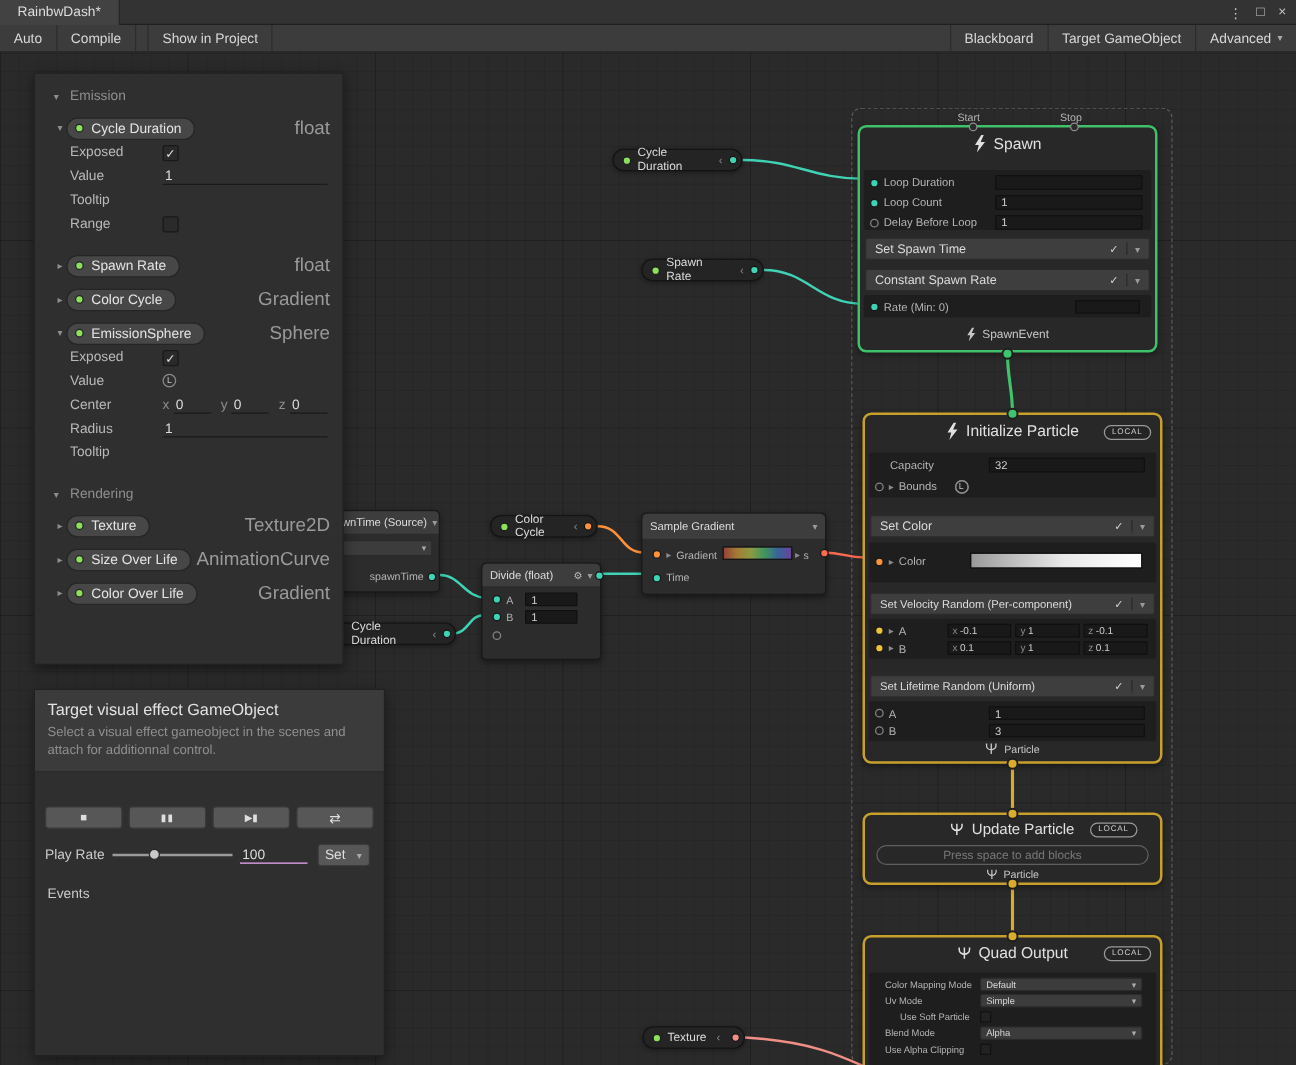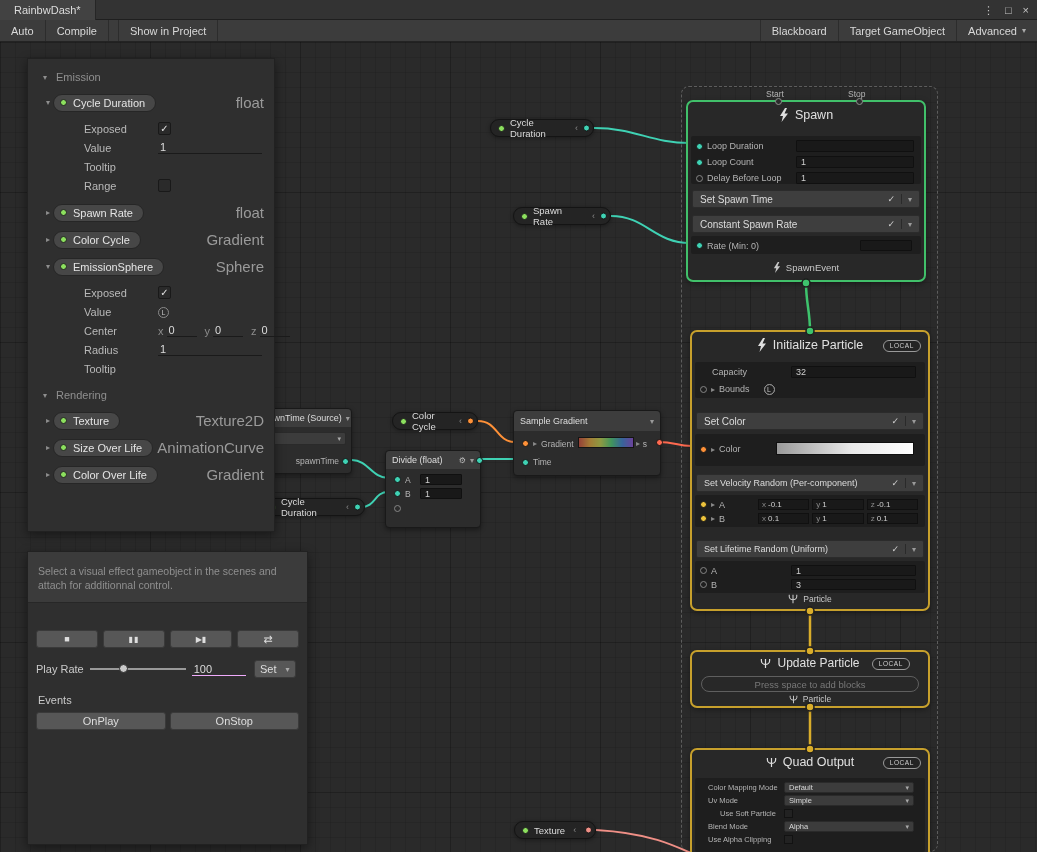--- a/index.html
+++ b/index.html
@@ -73,21 +73,21 @@
 .panel{position:absolute;background:#2f2f2f;border:1px solid #212121;z-index:30;box-shadow:0 3px 10px rgba(0,0,0,.45)}
 .bb-header{height:40px;background:#3b3b3b;border-bottom:1px solid #272727;display:flex;align-items:center;padding:0 13px}
 .bb-title{font-size:14px;color:#dadada}
 .bb-add{margin-left:auto;font-size:15px;color:#c8c8c8;cursor:default}
 .bb-section{display:flex;align-items:center;gap:6px;height:24px;padding:0 12px;font-size:11px;color:#8f8f8f}
 .fold{font-size:8px;color:#8e8e8e;width:10px;text-align:center;flex:none}
 .bb-row{display:flex;align-items:center;height:27px;padding:0 10px 0 15px}
 .pill{display:inline-flex;align-items:center;gap:6px;background:#474747;border:1px solid #262626;border-radius:9px;height:18px;padding:0 10px 0 6px;font-size:11px;color:#e4e4e4}
 .pill .pdot{width:7px;height:7px;border-radius:50%;background:#8ce05e;border:1px solid #222}
 .ptype{margin-left:auto;font-size:15px;color:#9a9a9a}
-.bb-detail{display:flex;align-items:flex-end;height:19px;padding-left:56px;font-size:11px;color:#b9b9b9}
+.bb-detail{display:flex;align-items:flex-start;height:19px;padding-left:28px;font-size:11px;color:#b9b9b9}
 .dlabel{width:74px;flex:none}
 .cb{width:13px;height:13px;background:#2a2a2a;border:1px solid #191919;border-radius:2px;display:flex;align-items:center;justify-content:center;font-size:10px;color:#e0e0e0}
 .ufield{border-bottom:1px solid #1a1a1a;color:#dcdcdc;min-width:30px;flex:1;margin-right:12px;padding:0 2px;font-size:11px}
 .ufield.xyz{flex:none;width:26px;margin-right:8px}
 .axis{color:#8d8d8d;margin-right:3px;font-size:11px}
 
 
 .tp-header{background:#3b3b3b;border-bottom:1px solid #272727;padding:8px 10px 10px}
 .tp-title{font-size:13px;color:#e2e2e2}
 .tp-sub{font-size:10.5px;color:#8f8f8f;line-height:1.35;margin-top:4px}
@@ -571,20 +571,21 @@
             <span class="pdot"></span>
             <span>Color Over Life</span>
           </span>
         <span class="ptype">Gradient</span>
       </div>
     </div>
   </div>
 
   <div class="panel" style="left:27px;top:551px;width:281px;height:294px">
     <div class="tp-header">
+      <div class="tp-title">Target visual effect GameObject</div>
       <div class="tp-sub">Select a visual effect gameobject in the scenes and attach for additionnal control.</div>
     </div>
     <div class="tp-body">
       <div class="tp-playrow">
         <span class="btn" style="flex:1;font-size:9px">
             <span>■</span>
           </span>
         <span class="btn" style="flex:1;font-size:8px;letter-spacing:1px">
             <span>▮▮</span>
           </span>
@@ -601,24 +602,20 @@
           <span class="track"></span>
           <span class="thumb" style="left:29px"></span>
         </span>
         <span class="ratefld">100</span>
         <span class="btn" style="width:42px;margin-left:8px;gap:4px">
             <span>Set</span>
             <span class="smallcaret">▾</span>
           </span>
       </div>
       <div class="events-label">Events</div>
-      <div class="tp-eventsrow">
-        <span class="btn" style="flex:1">OnPlay</span>
-        <span class="btn" style="flex:1">OnStop</span>
-      </div>
     </div>
   </div>
 
   <div class="titlebar">
     <div class="tab">
         <span>RainbwDash*</span>
       </div>
     <div class="winbtns">
       <span>⋮</span>
       <span>□</span>

